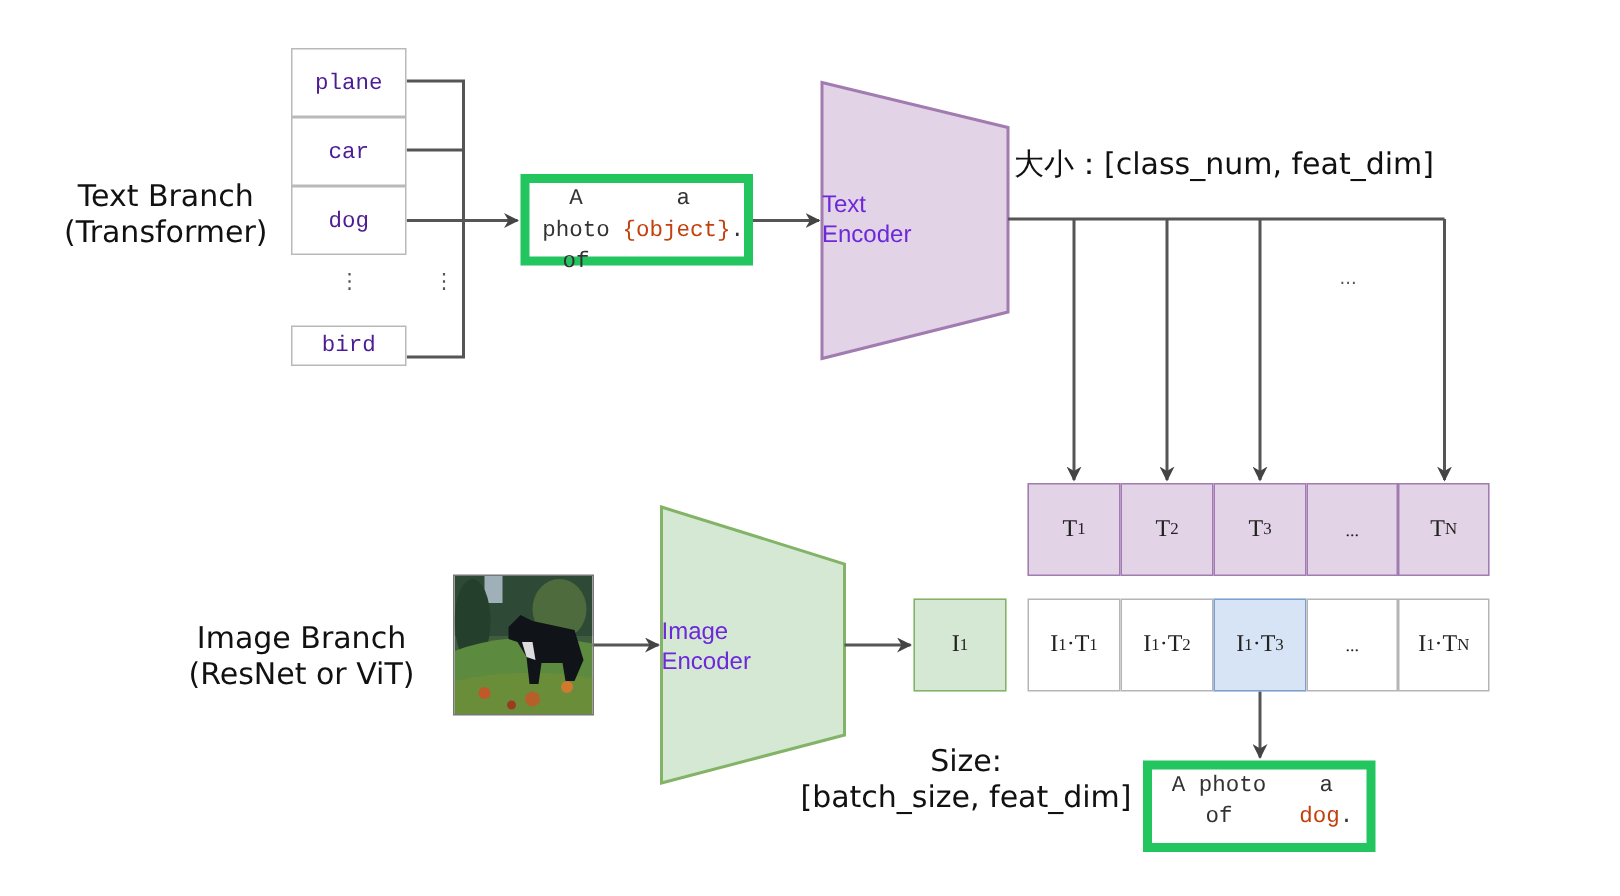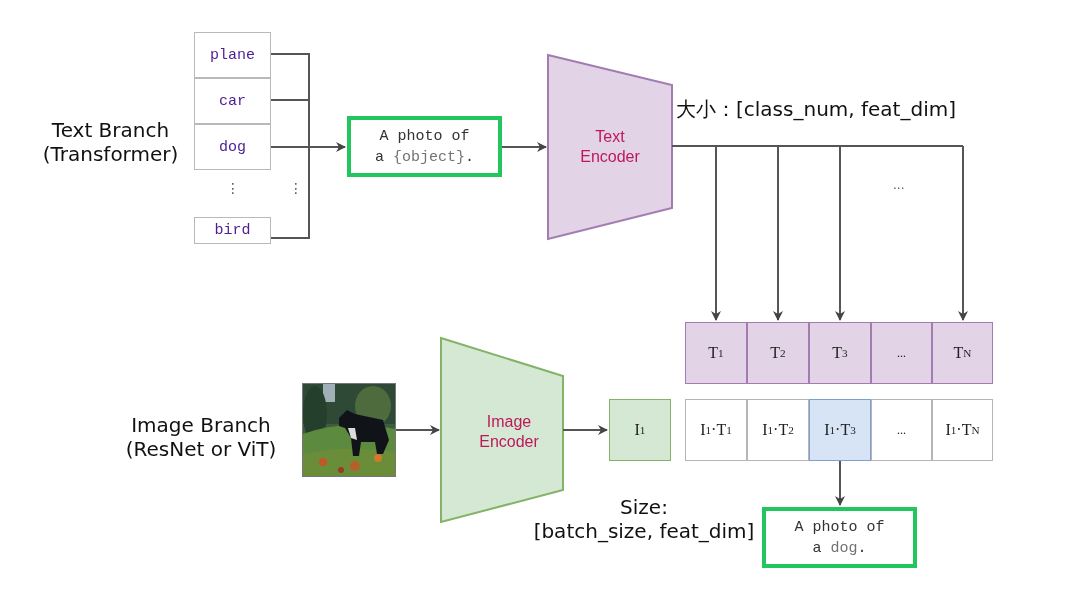--- a/index.html
+++ b/index.html
@@ -2,27 +2,27 @@
 <html><head>
 <meta charset="utf-8">
 <style>
   html, body { margin:0; padding:0; background:#ffffff; }
   body { width:1080px; height:597px; position:relative; overflow:hidden; font-family:"DejaVu Sans", sans-serif; }
   .abs { position:absolute; }
   .label-sans { font-family:"DejaVu Sans", sans-serif; color:#111; text-align:center; line-height:1.2; }
   .mono { font-family:"Liberation Mono", "DejaVu Sans Mono", monospace; }
   .serif { font-family:"Liberation Serif", "DejaVu Serif", serif; }
   .cls-box { position:absolute; left:194px; width:77px; border:1.5px solid #b9b9b9; background:#fff; box-sizing:border-box; display:flex; align-items:center; justify-content:center; font-size:15px; color:#4c1d95; }
-  .prompt-box { position:absolute; border:4px solid #22c55e; background:#fff; box-sizing:border-box; font-size:15px; color:#333; text-align:center; line-height:21px; display:flex; flex-direction:column; justify-content:center; }
-  .pink { color:#737373; }
+  .prompt-box { position:absolute; border:6px solid #22c55e; background:#fff; box-sizing:border-box; font-size:15px; color:#333; text-align:center; line-height:21px; display:flex; flex-direction:row; justify-content:center; }
+  .pink { color:#c2410c; }
   .cell { position:absolute; box-sizing:border-box; display:flex; align-items:center; justify-content:center; font-size:16px; color:#222; }
   .t-cell { background:#e2d3e7; border:1.5px solid #a27bb1; }
   .s-cell { background:#fff; border:1.5px solid #b5b5b5; }
   .s-cell.hl { background:#d6e4f6; border:1.5px solid #7f9fcf; }
-  .enc-text { position:absolute; font-family:"Liberation Sans", sans-serif; font-size:16px; color:#be185d; text-align:center; line-height:1.25; }
+  .enc-text { position:absolute; font-family:"Liberation Sans", sans-serif; font-size:16px; color:#6d28d9; text-align:left; line-height:1.25; }
   sub { font-size:70%; vertical-align:-3px; }
   svg { position:absolute; left:0; top:0; }
 </style>
 </head>
 <body>
 
 <svg width="1080" height="597">
   <defs>
     <marker id="arr" markerWidth="10" markerHeight="10" refX="9" refY="5" orient="auto" markerUnits="userSpaceOnUse">
       <path d="M0,0 L10,5 L0,10 L3,5 z" fill="#444"></path>

